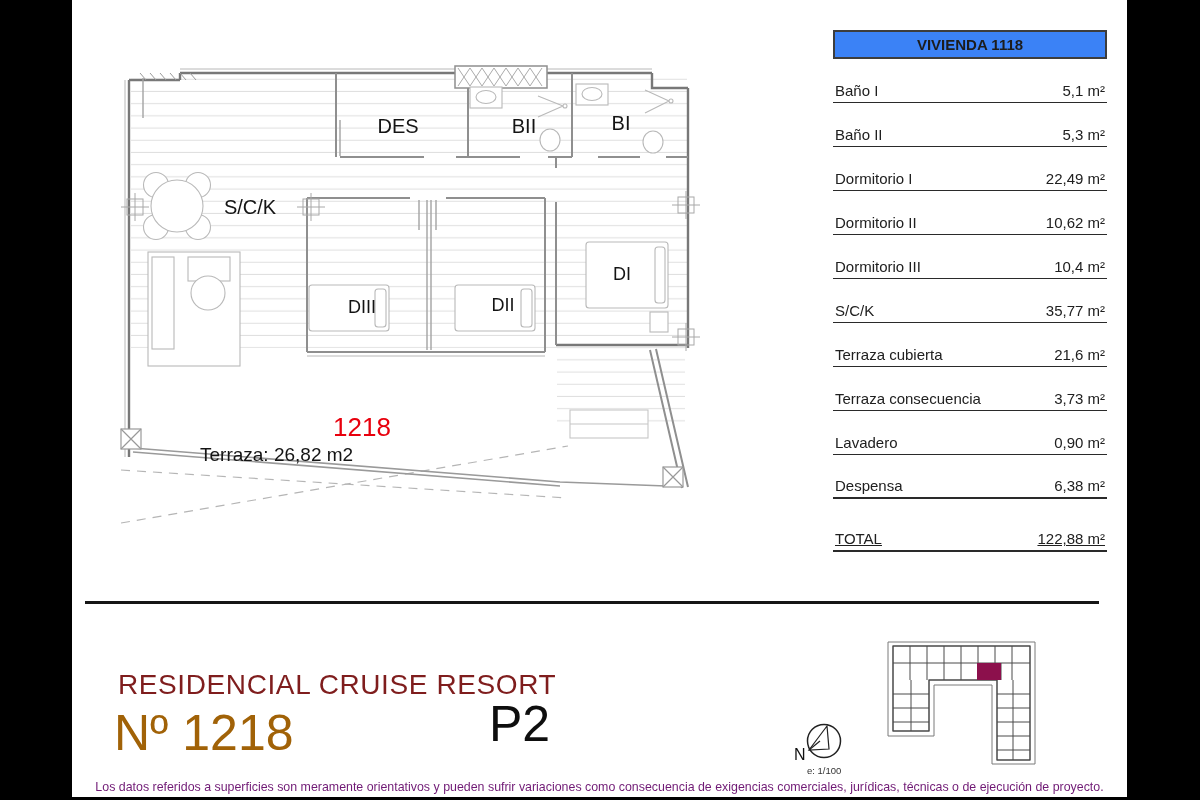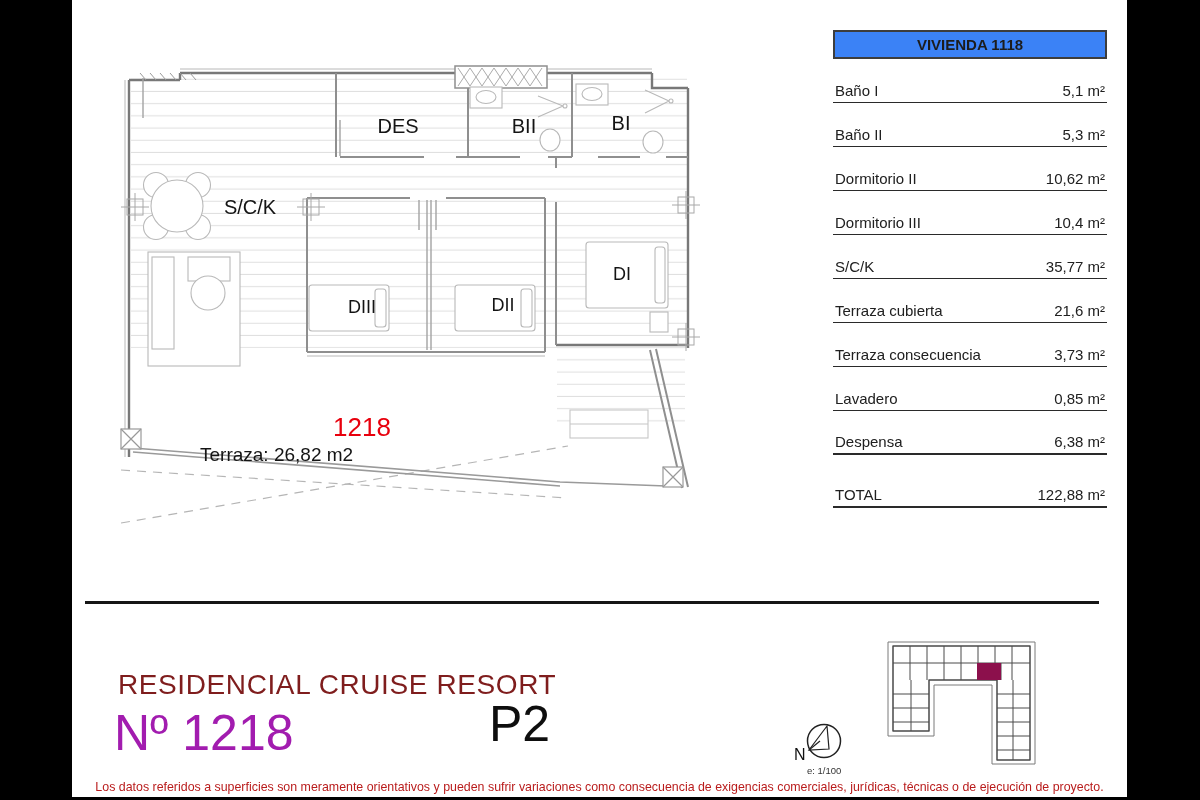--- a/index.html
+++ b/index.html
@@ -17,29 +17,29 @@
     height:25px; line-height:25px; background:#3b82f6;
     border:2px solid #3d3d3d; text-align:center;
     font-weight:bold; font-size:15px; color:#1c1c1c;
   }
   .at-row {
     display:flex; justify-content:space-between; align-items:flex-end;
     height:44px; box-sizing:border-box; padding:0 2px 3px 2px;
     border-bottom:1.6px solid #2a2a2a; font-size:15px; color:#202020;
   }
   .at-rows .at-row:last-child { border-bottom-width:2.6px; }
-  .at-total { margin-top:24px; height:29px; border-bottom:2px solid #2a2a2a; }
+  .at-total { margin-top:24px; height:29px; border-bottom:2px solid #2a2a2a;text-decoration:underline; }
   
   .divider { position:absolute; left:13px; top:601px; width:1014px; height:3px; background:#161616; }
   .project-name { position:absolute; left:46px; top:669px; font-size:28px; letter-spacing:0.6px; color:#7f1d1d; white-space:nowrap; }
-  .unit-no  { position:absolute; left:42px;  top:704px; font-size:50px; color:#a21caf; }
+  .unit-no  { position:absolute; left:42px;  top:704px; font-size:50px; color:#a16207; }
   .floor-no { position:absolute; left:417px; top:695px; font-size:50px; color:#0e0e0e; }
   .footer-text {
     position:absolute; left:0; top:780px; width:100%;
-    text-align:center; font-size:12.4px; color:#b91c1c; white-space:nowrap;
+    text-align:center; font-size:12.4px; color:#701a75; white-space:nowrap;
   }
   
   .plan-svg     { position:absolute; left:38px;  top:55px; }
   .compass-svg  { position:absolute; left:718px; top:712px; }
   .siteplan-svg { position:absolute; left:813px; top:636px; }
   .plan-label   { font-family:"Liberation Sans", sans-serif; fill:#141414; }
 </style>
 </head>
 <body>
 
@@ -177,20 +177,24 @@
         <div class="at-row">
           <span class="at-label">Baño I</span>
           <span class="at-value">5,1 m²</span>
         </div>
 
         <div class="at-row">
           <span class="at-label">Baño II</span>
           <span class="at-value">5,3 m²</span>
         </div>
 
+        <div class="at-row">
+          <span class="at-label">Dormitorio I</span>
+          <span class="at-value">22,49 m²</span>
+        </div>
 
         <div class="at-row">
           <span class="at-label">Dormitorio II</span>
           <span class="at-value">10,62 m²</span>
         </div>
 
         <div class="at-row">
           <span class="at-label">Dormitorio III</span>
           <span class="at-value">10,4 m²</span>
         </div>
@@ -205,21 +209,21 @@
           <span class="at-value">21,6 m²</span>
         </div>
 
         <div class="at-row">
           <span class="at-label">Terraza consecuencia</span>
           <span class="at-value">3,73 m²</span>
         </div>
 
         <div class="at-row">
           <span class="at-label">Lavadero</span>
-          <span class="at-value">0,85 m²</span>
+          <span class="at-value">0,90 m²</span>
         </div>
 
         <div class="at-row">
           <span class="at-label">Despensa</span>
           <span class="at-value">6,38 m²</span>
         </div>
       </div>
     <div class="at-row at-total">
       <span class="at-label">TOTAL</span>
       <span class="at-value">122,88 m²</span>

